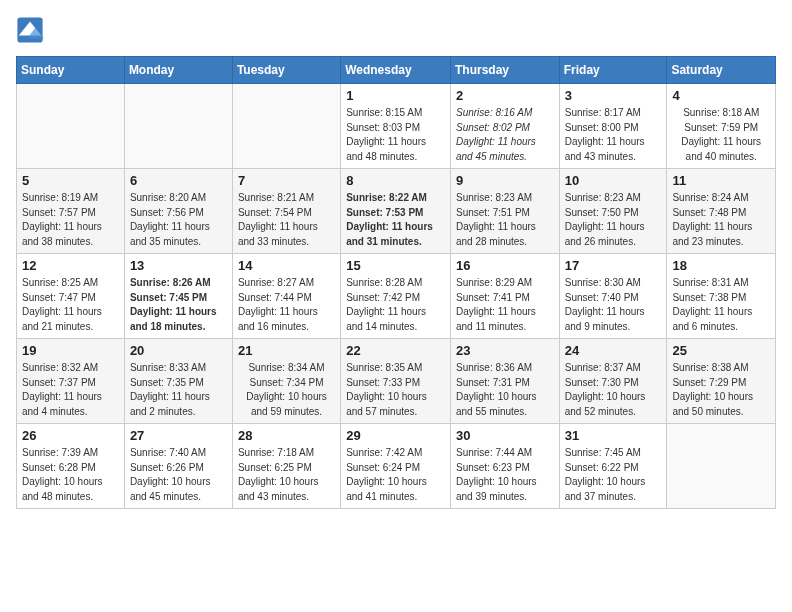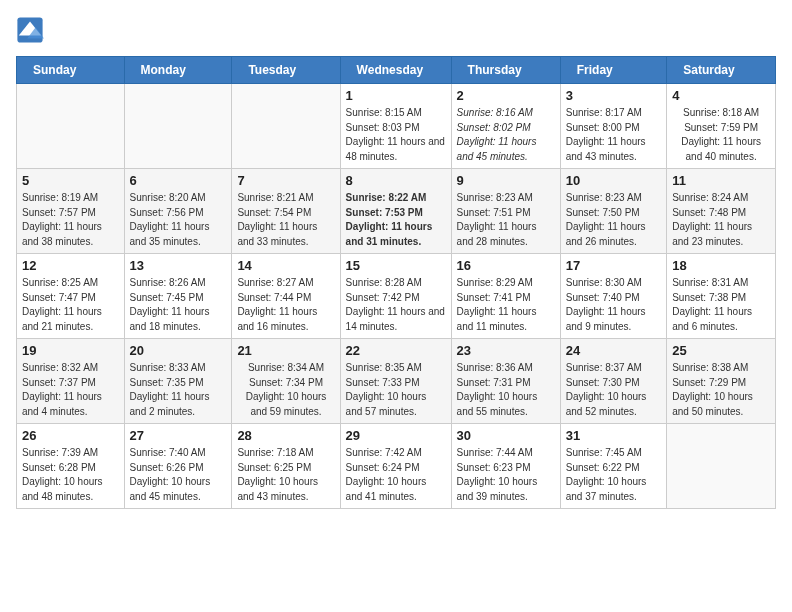--- a/index.html
+++ b/index.html
@@ -38,21 +38,21 @@
       color: #555;
     }
     table {
       width: 100%;
       border-collapse: collapse;
       font-size: 11px;
     }
     thead tr th {
       background-color: #3d7bbf;
       color: #fff;
-      padding: 6px 16px;
+      padding: 6px 4px;
       text-align: left;
       font-size: 12px;
       font-weight: bold;
       border: 1px solid #2a6aaa;
     }
     tbody tr td {
       border: 1px solid #ccc;
       padding: 4px 5px;
       vertical-align: top;
       width: 113px;
@@ -186,21 +186,21 @@
       </tr>
       <tr>
         <td>
           <div class="day-number">12</div>
           <div class="day-info" style="white-space: pre-line;">Sunrise: 8:25 AM
 Sunset: 7:47 PM
 Daylight: 11 hours and 21 minutes.</div>
         </td>
         <td>
           <div class="day-number">13</div>
-          <div class="day-info" style="white-space: pre-line;">Sunrise: 8:26 AM
+          <div class="day-info" style="white-space: pre-line; font-weight: bold;">Sunrise: 8:26 AM
 Sunset: 7:45 PM
 Daylight: 11 hours and 18 minutes.</div>
         </td>
         <td>
           <div class="day-number">14</div>
           <div class="day-info" style="white-space: pre-line;">Sunrise: 8:27 AM
 Sunset: 7:44 PM
 Daylight: 11 hours and 16 minutes.</div>
         </td>
         <td>

